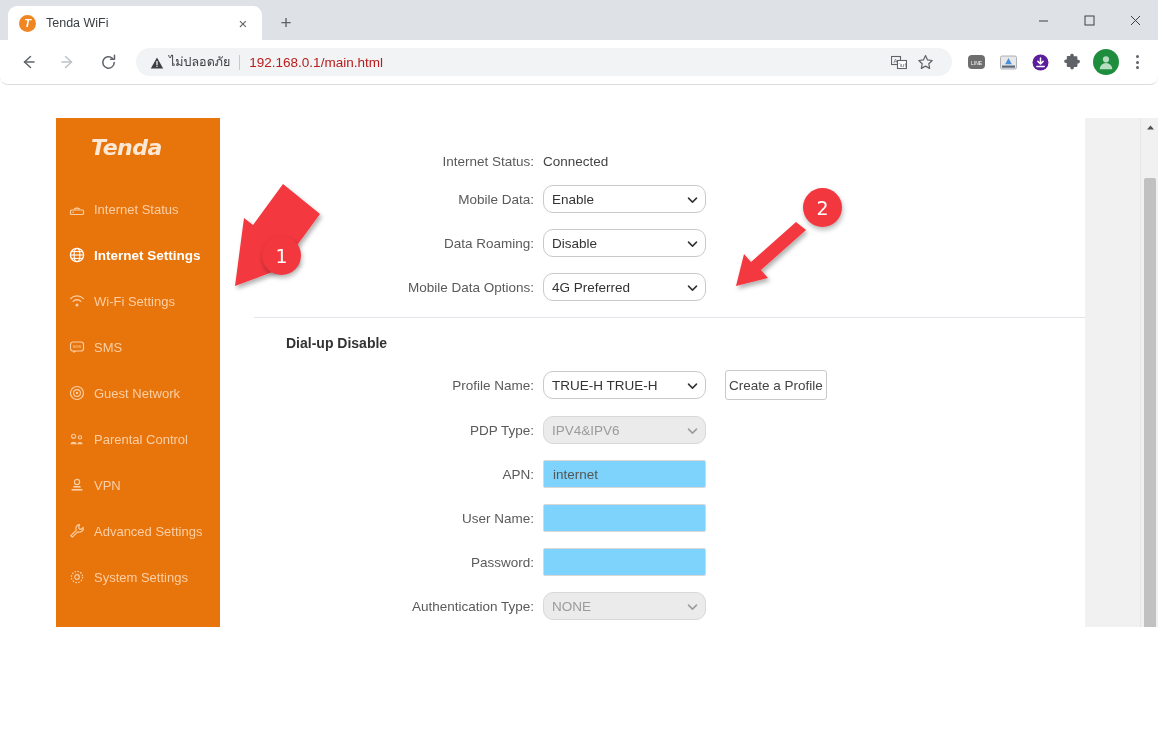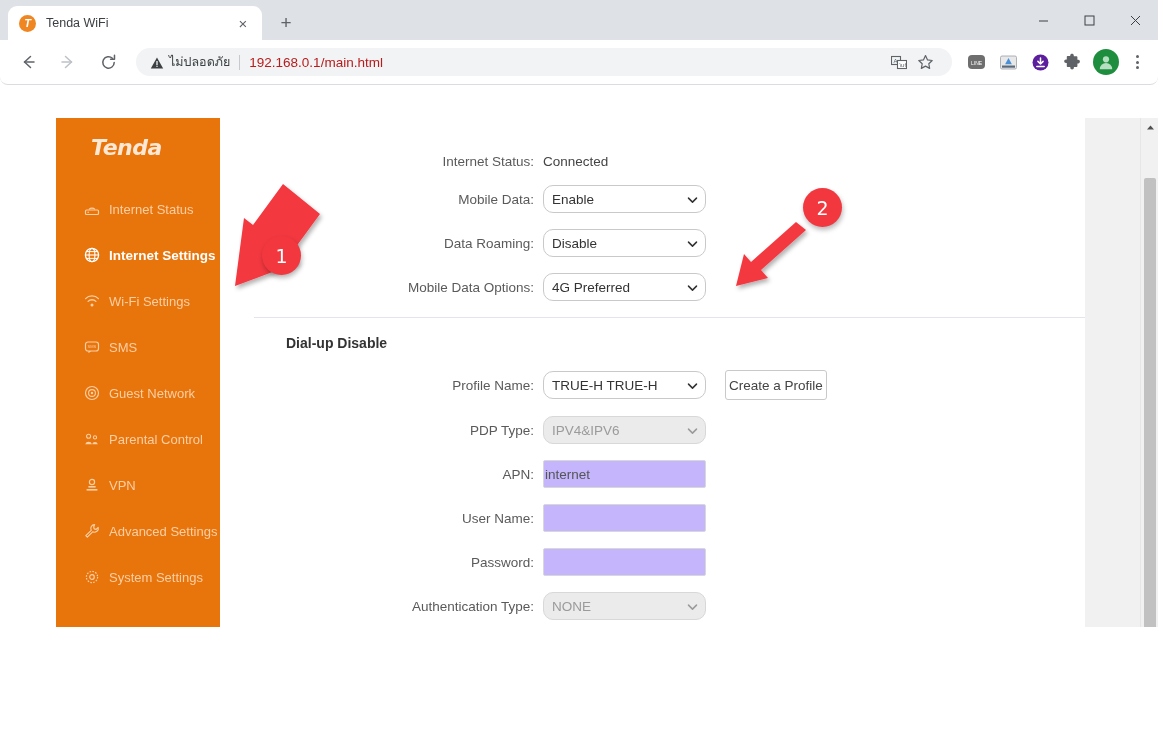--- a/index.html
+++ b/index.html
@@ -126,21 +126,21 @@
     padding-left: 35px;
   }
   .logo-text {
     font-size: 22px; font-weight: bold; font-style: italic;
     color: #fde8d6; letter-spacing: -0.5px;
     font-family: "DejaVu Sans", sans-serif;
   }
   .nav-list { margin-top: 10px; }
   .nav-item {
     height: 46px; display: flex; align-items: center;
-    padding-left: 27px; color: #fbcfa4; font-size: 13px;
+    padding-left: 12px; color: #fbcfa4; font-size: 13px;
     position: relative;
   }
   .nav-item.active { color: #ffffff; font-weight: bold; font-size: 13.5px; }
   .nav-ico {
     width: 17px; height: 17px; flex: 0 0 auto; margin-right: 9px;
     display: flex; align-items: center; justify-content: center;
   }
   .nav-label { white-space: nowrap; }
 
   
@@ -163,23 +163,23 @@
     border: 1px solid #c9c9c9; border-radius: 10px;
     display: flex; align-items: center; padding: 0 8px;
     font-size: 13.5px; color: #333; position: relative;
   }
   .sel.disabled { background: #ebebeb; border-color: #d8d8d8; color: #9b9b9b; }
   .sel .chev {
     position: absolute; right: 7px; top: 50%; transform: translateY(-50%);
     width: 11px; height: 11px;
   }
   .txt {
-    width: 163px; height: 28px; background: #c4b5fd;
+    width: 163px; height: 28px; background: #7dd3fc;
     border: 1px solid #d8d8d8; border-radius: 2px;
-    display: flex; align-items: center; padding: 0 1px;
+    display: flex; align-items: center; padding: 0 9px;
     font-size: 13.5px; color: #555;
   }
   .btn-outline {
     margin-left: 19px; height: 30px; padding: 0 3px;
     border: 1px solid #c9c9c9; border-radius: 3px; background: #fff;
     display: flex; align-items: center; justify-content: center;
     font-size: 13.5px; color: #444;
   }
 
   .divider {

